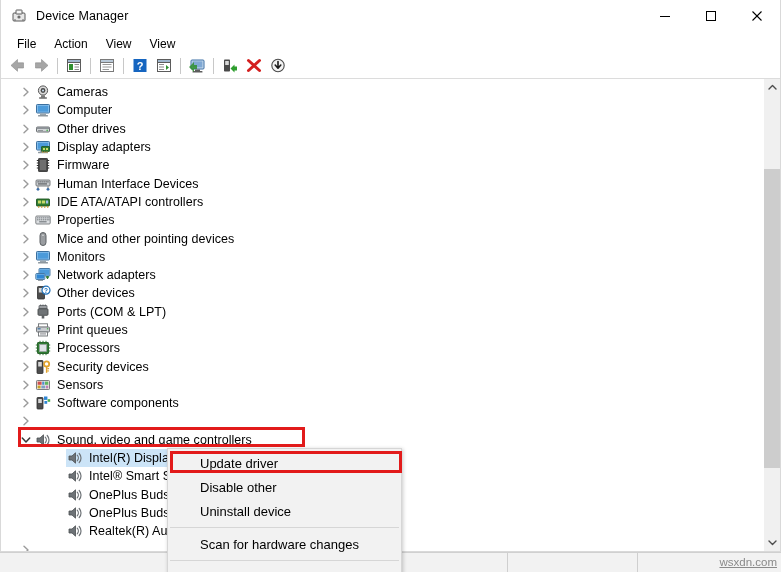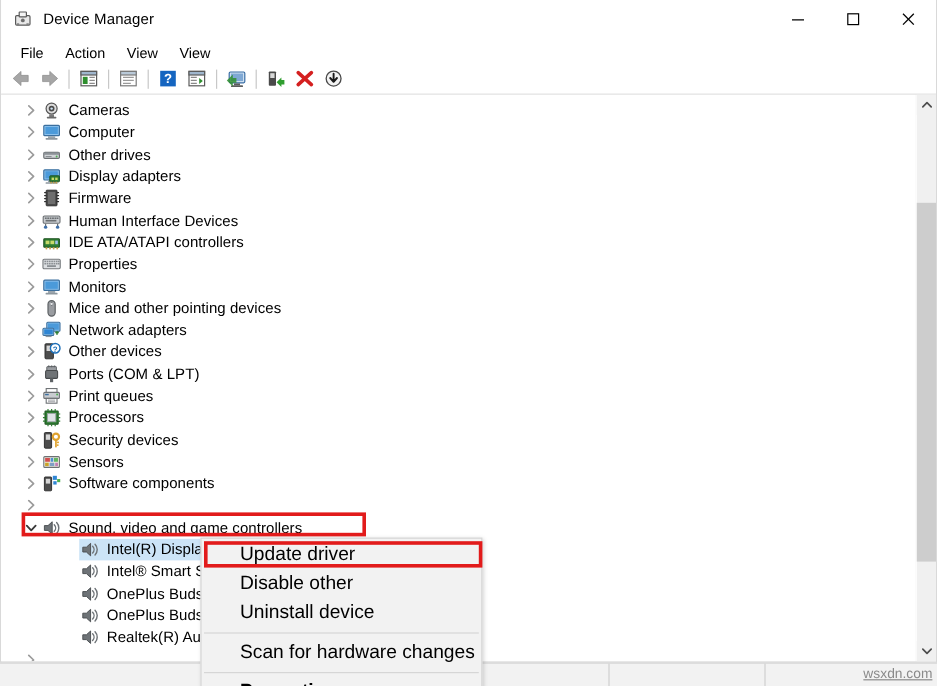--- a/index.html
+++ b/index.html
@@ -184,21 +184,21 @@
     border: 1px solid #d6d6d6;
     box-shadow: 1px 1px 4px rgba(0,0,0,0.22);
     z-index: 40;
     padding: 2px 0 0 0;
   }
   .ctx-item {
     height: 24px;
     display: flex;
     align-items: center;
     padding-left: 32px;
-    font-size: 16px;
+    font-size: 13px;
     color: #000000;
     white-space: nowrap;
   }
   .ctx-item.bold { font-weight: bold; }
   .ctx-sep {
     height: 1px;
     background: #d6d6d6;
     margin: 4px 2px 4px 2px;
   }
 
@@ -539,41 +539,41 @@
               </span>
             </div>
             <div class="row lvl1">
               <div class="twisty">
                 <svg width="8" height="10" viewBox="0 0 8 10">
                   <path d="M2 1.2 L6 5 L2 8.8" fill="none" stroke="#9b9b9b" stroke-width="1.4" stroke-linecap="round" stroke-linejoin="round"></path>
                 </svg>
               </div>
               <span class="label-box">
                 <span class="row-icon"><svg width="16" height="16" viewBox="0 0 16 16">
+                    <rect x="5" y="1.5" width="6" height="13" rx="3" fill="#9a9da1" stroke="#5d6164" stroke-width="1"></rect>
+                    <line x1="8" y1="2.5" x2="8" y2="6" stroke="#5d6164" stroke-width="0.9"></line>
+                    <rect x="7.3" y="3.2" width="1.4" height="2.2" rx="0.6" fill="#e6e8ea"></rect>
+                  </svg></span>
+                <span class="row-label">Mice and other pointing devices</span>
+              </span>
+            </div>
+            <div class="row lvl1">
+              <div class="twisty">
+                <svg width="8" height="10" viewBox="0 0 8 10">
+                  <path d="M2 1.2 L6 5 L2 8.8" fill="none" stroke="#9b9b9b" stroke-width="1.4" stroke-linecap="round" stroke-linejoin="round"></path>
+                </svg>
+              </div>
+              <span class="label-box">
+                <span class="row-icon"><svg width="16" height="16" viewBox="0 0 16 16">
                     <rect x="1.5" y="2.5" width="13" height="8.5" rx="0.8" fill="#8fc3ee" stroke="#3b6f9e" stroke-width="1"></rect>
                     <rect x="2.8" y="3.7" width="10.4" height="6" fill="#4b9ada"></rect>
                     <rect x="5" y="11.5" width="6" height="1.6" fill="#9aa5ad"></rect>
                     <rect x="3" y="13" width="10" height="1.5" rx="0.6" fill="#8d979e"></rect>
                   </svg></span>
                 <span class="row-label">Monitors</span>
-              </span>
-            </div>
-            <div class="row lvl1">
-              <div class="twisty">
-                <svg width="8" height="10" viewBox="0 0 8 10">
-                  <path d="M2 1.2 L6 5 L2 8.8" fill="none" stroke="#9b9b9b" stroke-width="1.4" stroke-linecap="round" stroke-linejoin="round"></path>
-                </svg>
-              </div>
-              <span class="label-box">
-                <span class="row-icon"><svg width="16" height="16" viewBox="0 0 16 16">
-                    <rect x="5" y="1.5" width="6" height="13" rx="3" fill="#9a9da1" stroke="#5d6164" stroke-width="1"></rect>
-                    <line x1="8" y1="2.5" x2="8" y2="6" stroke="#5d6164" stroke-width="0.9"></line>
-                    <rect x="7.3" y="3.2" width="1.4" height="2.2" rx="0.6" fill="#e6e8ea"></rect>
-                  </svg></span>
-                <span class="row-label">Mice and other pointing devices</span>
               </span>
             </div>
             <div class="row lvl1">
               <div class="twisty">
                 <svg width="8" height="10" viewBox="0 0 8 10">
                   <path d="M2 1.2 L6 5 L2 8.8" fill="none" stroke="#9b9b9b" stroke-width="1.4" stroke-linecap="round" stroke-linejoin="round"></path>
                 </svg>
               </div>
               <span class="label-box">
                 <span class="row-icon"><svg width="16" height="16" viewBox="0 0 16 16">

